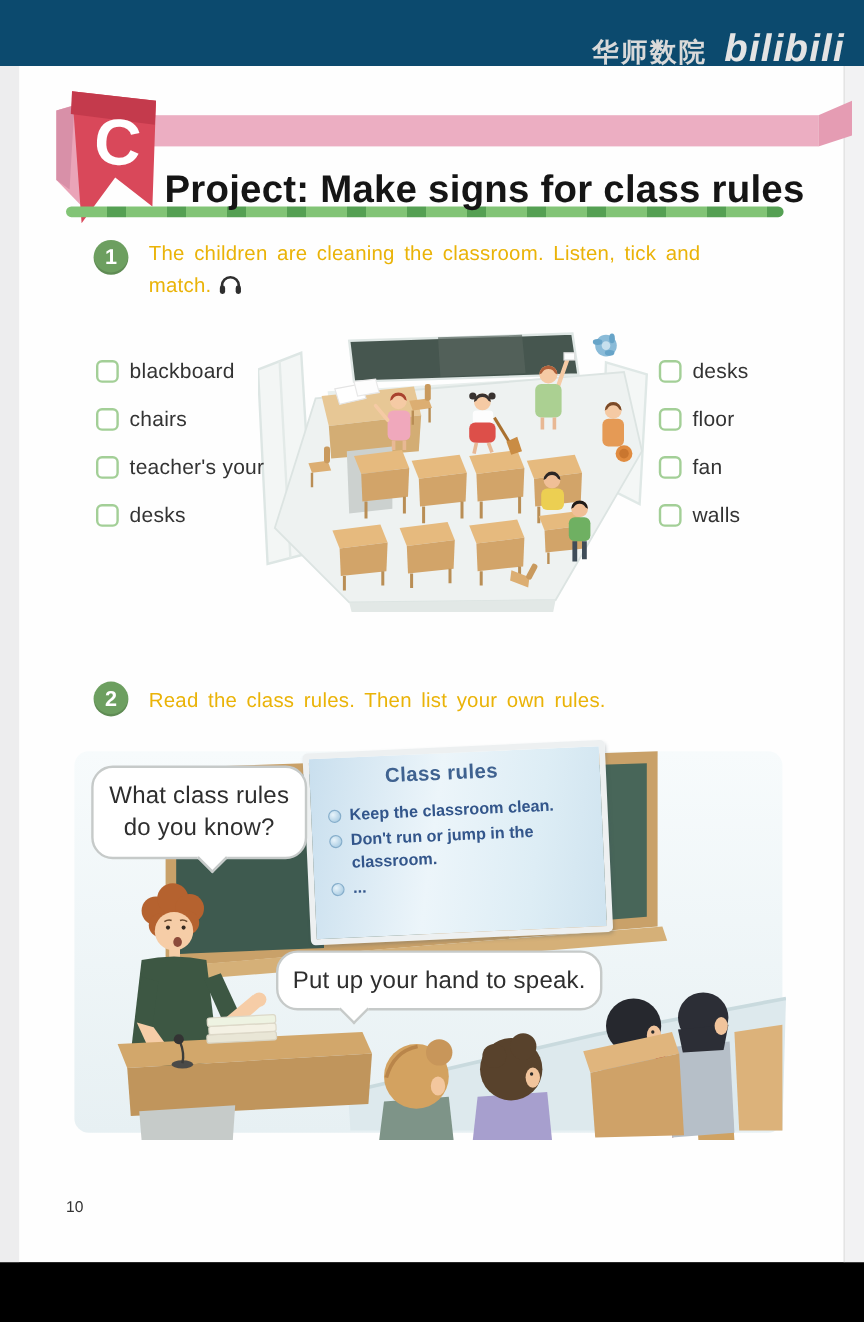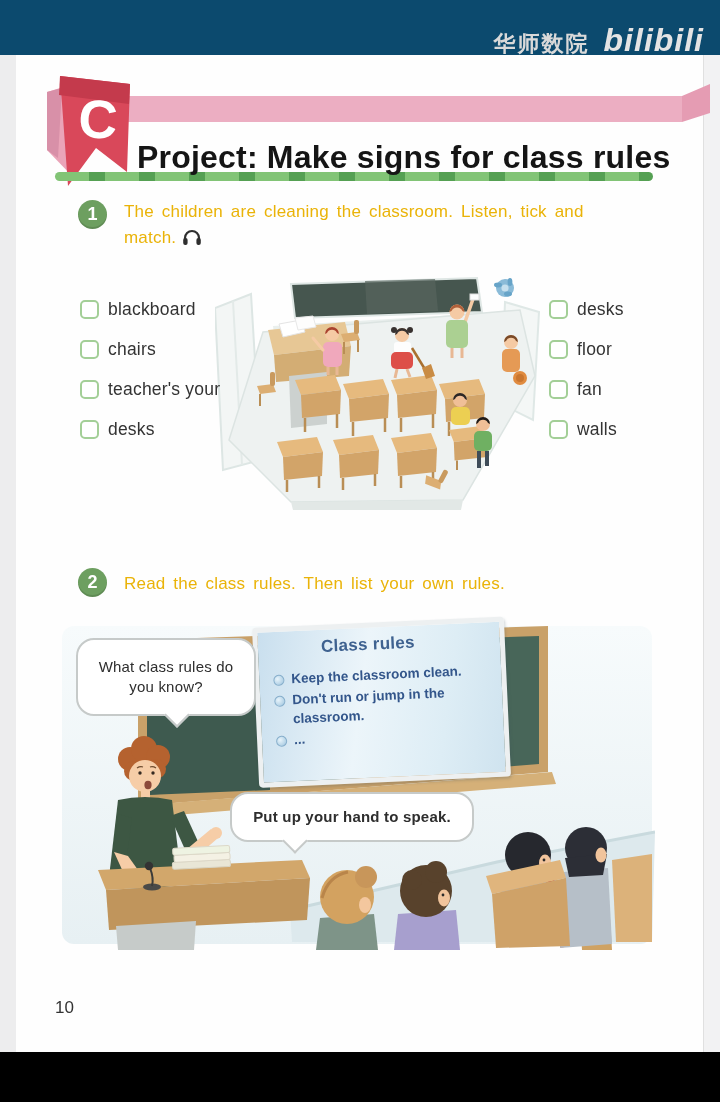--- a/index.html
+++ b/index.html
@@ -46,30 +46,30 @@
       border:5px solid #edf0f1;border-radius:4px;box-shadow:1px 2px 3px rgba(60,80,90,.25);
       box-sizing:border-box;padding:7px 10px 0 14px;}
   .screen-title{font-size:17px;color:#3f6290;font-weight:bold;text-align:center;margin-right:26px;letter-spacing:.3px;}
   .screen-rules{margin-top:12px;}
   .screen-rule{display:flex;gap:7px;font-size:13.5px;color:#33568b;line-height:1.4;margin-bottom:2px;font-weight:bold;width:205px;}
   .screen-rule .dot{flex:0 0 auto;width:9px;height:9px;margin-top:4px;border-radius:50%;
       background:radial-gradient(circle at 35% 35%,#e8f4fb,#9cc3dd);border:1px solid #86aecb;}
   
   .bubble{position:absolute;background:#fff;border:2px solid #c6cac9;border-radius:18px;z-index:30;
       display:flex;align-items:center;justify-content:center;text-align:center;
-      font-size:15px;color:#2e2e2e;line-height:1.35;letter-spacing:.2px;padding:6px 10px;box-sizing:border-box;}
+      font-size:20px;color:#2e2e2e;line-height:1.35;letter-spacing:.2px;padding:6px 10px;box-sizing:border-box;}
   .tail{position:absolute;width:16px;height:16px;background:#fff;z-index:31;
       border-right:2px solid #c6cac9;border-bottom:2px solid #c6cac9;transform:rotate(45deg);}
   .b1{left:16px;top:20px;width:180px;height:78px;}
   .b1 .tail{left:90px;bottom:-10px;}
   .b2{left:434px;top:94px;width:130px;height:82px;}
   .b2 .tail{left:30px;bottom:-10px;transform:rotate(58deg) skewX(14deg);}
-  .b3{left:170px;top:174px;width:244px;height:50px;font-weight:bold;}
+  .b3{left:170px;top:174px;width:272px;height:50px;}
   .b3 .tail{left:54px;bottom:-10px;}
-  .pagenum{position:absolute;left:55px;top:998px;font-size:17px;color:#333;z-index:2;}
+  .pagenum{position:absolute;left:55px;top:998px;font-size:13px;color:#333;z-index:2;}
 </style>
 </head>
 <body>
 
 <div id="app">
 
   <div class="bar-top">
     <div class="watermark">
       <span class="brand">华师数院</span>
       <span class="logo">bilibili</span>

